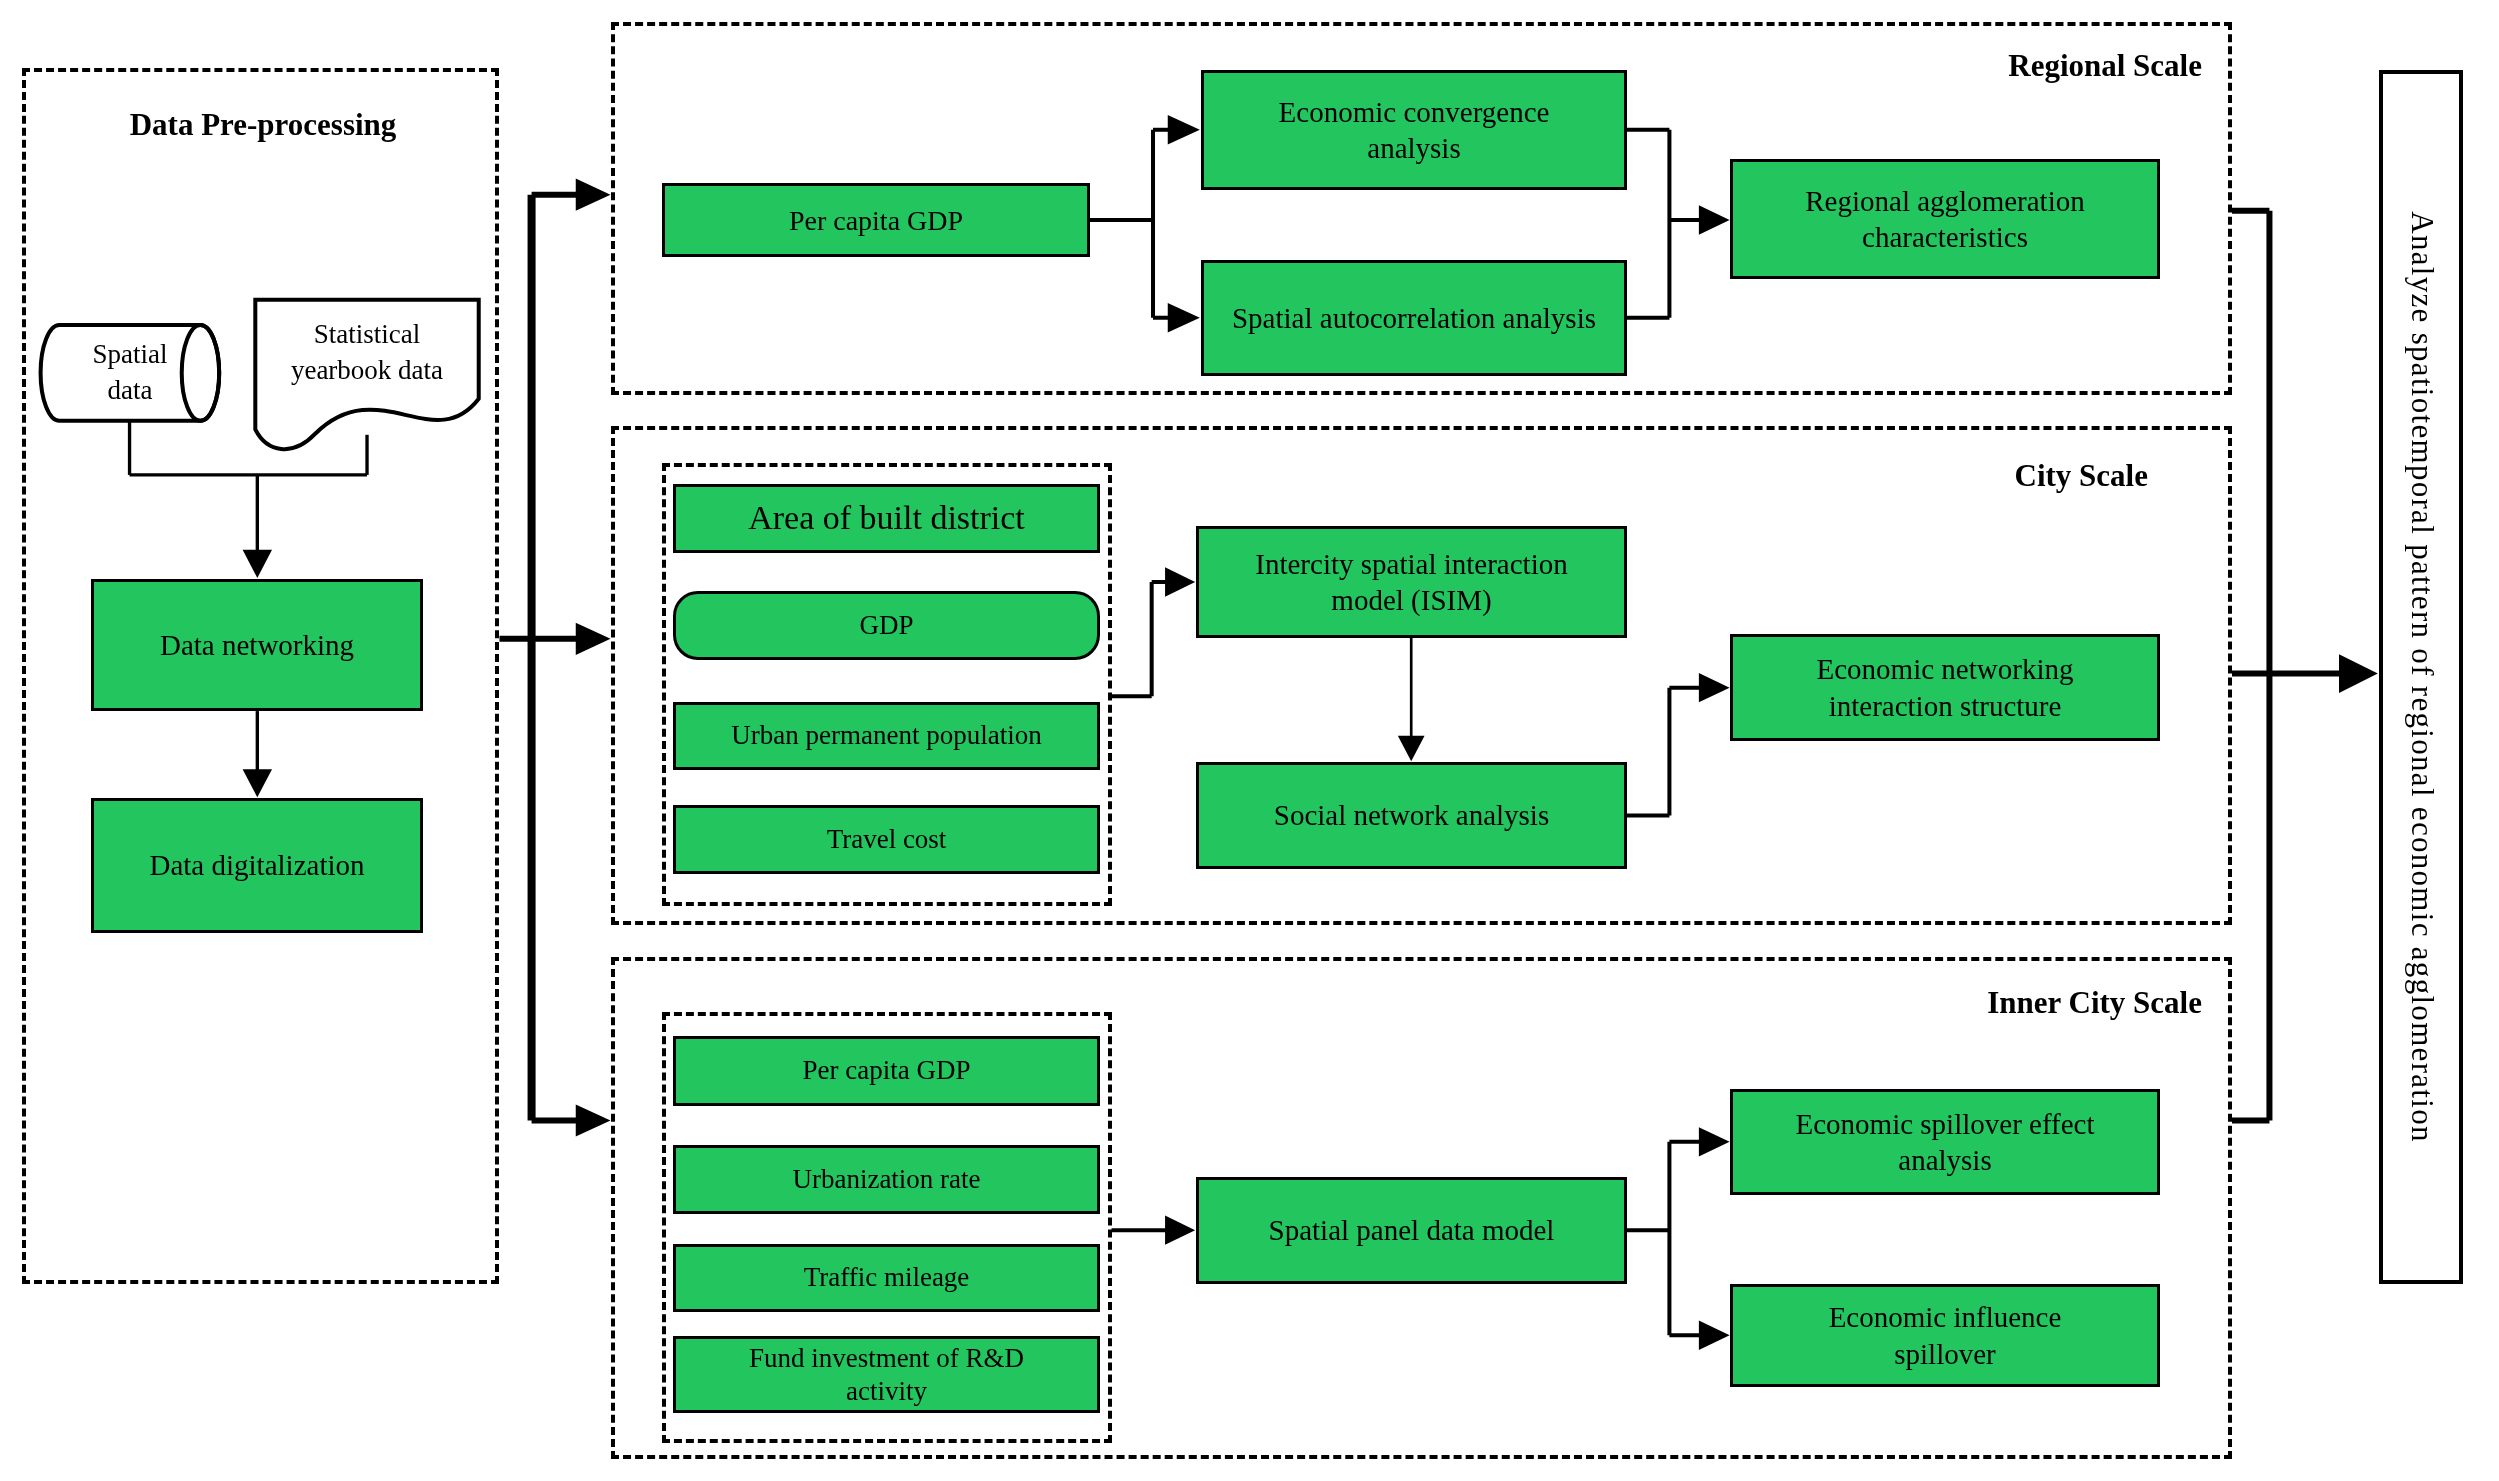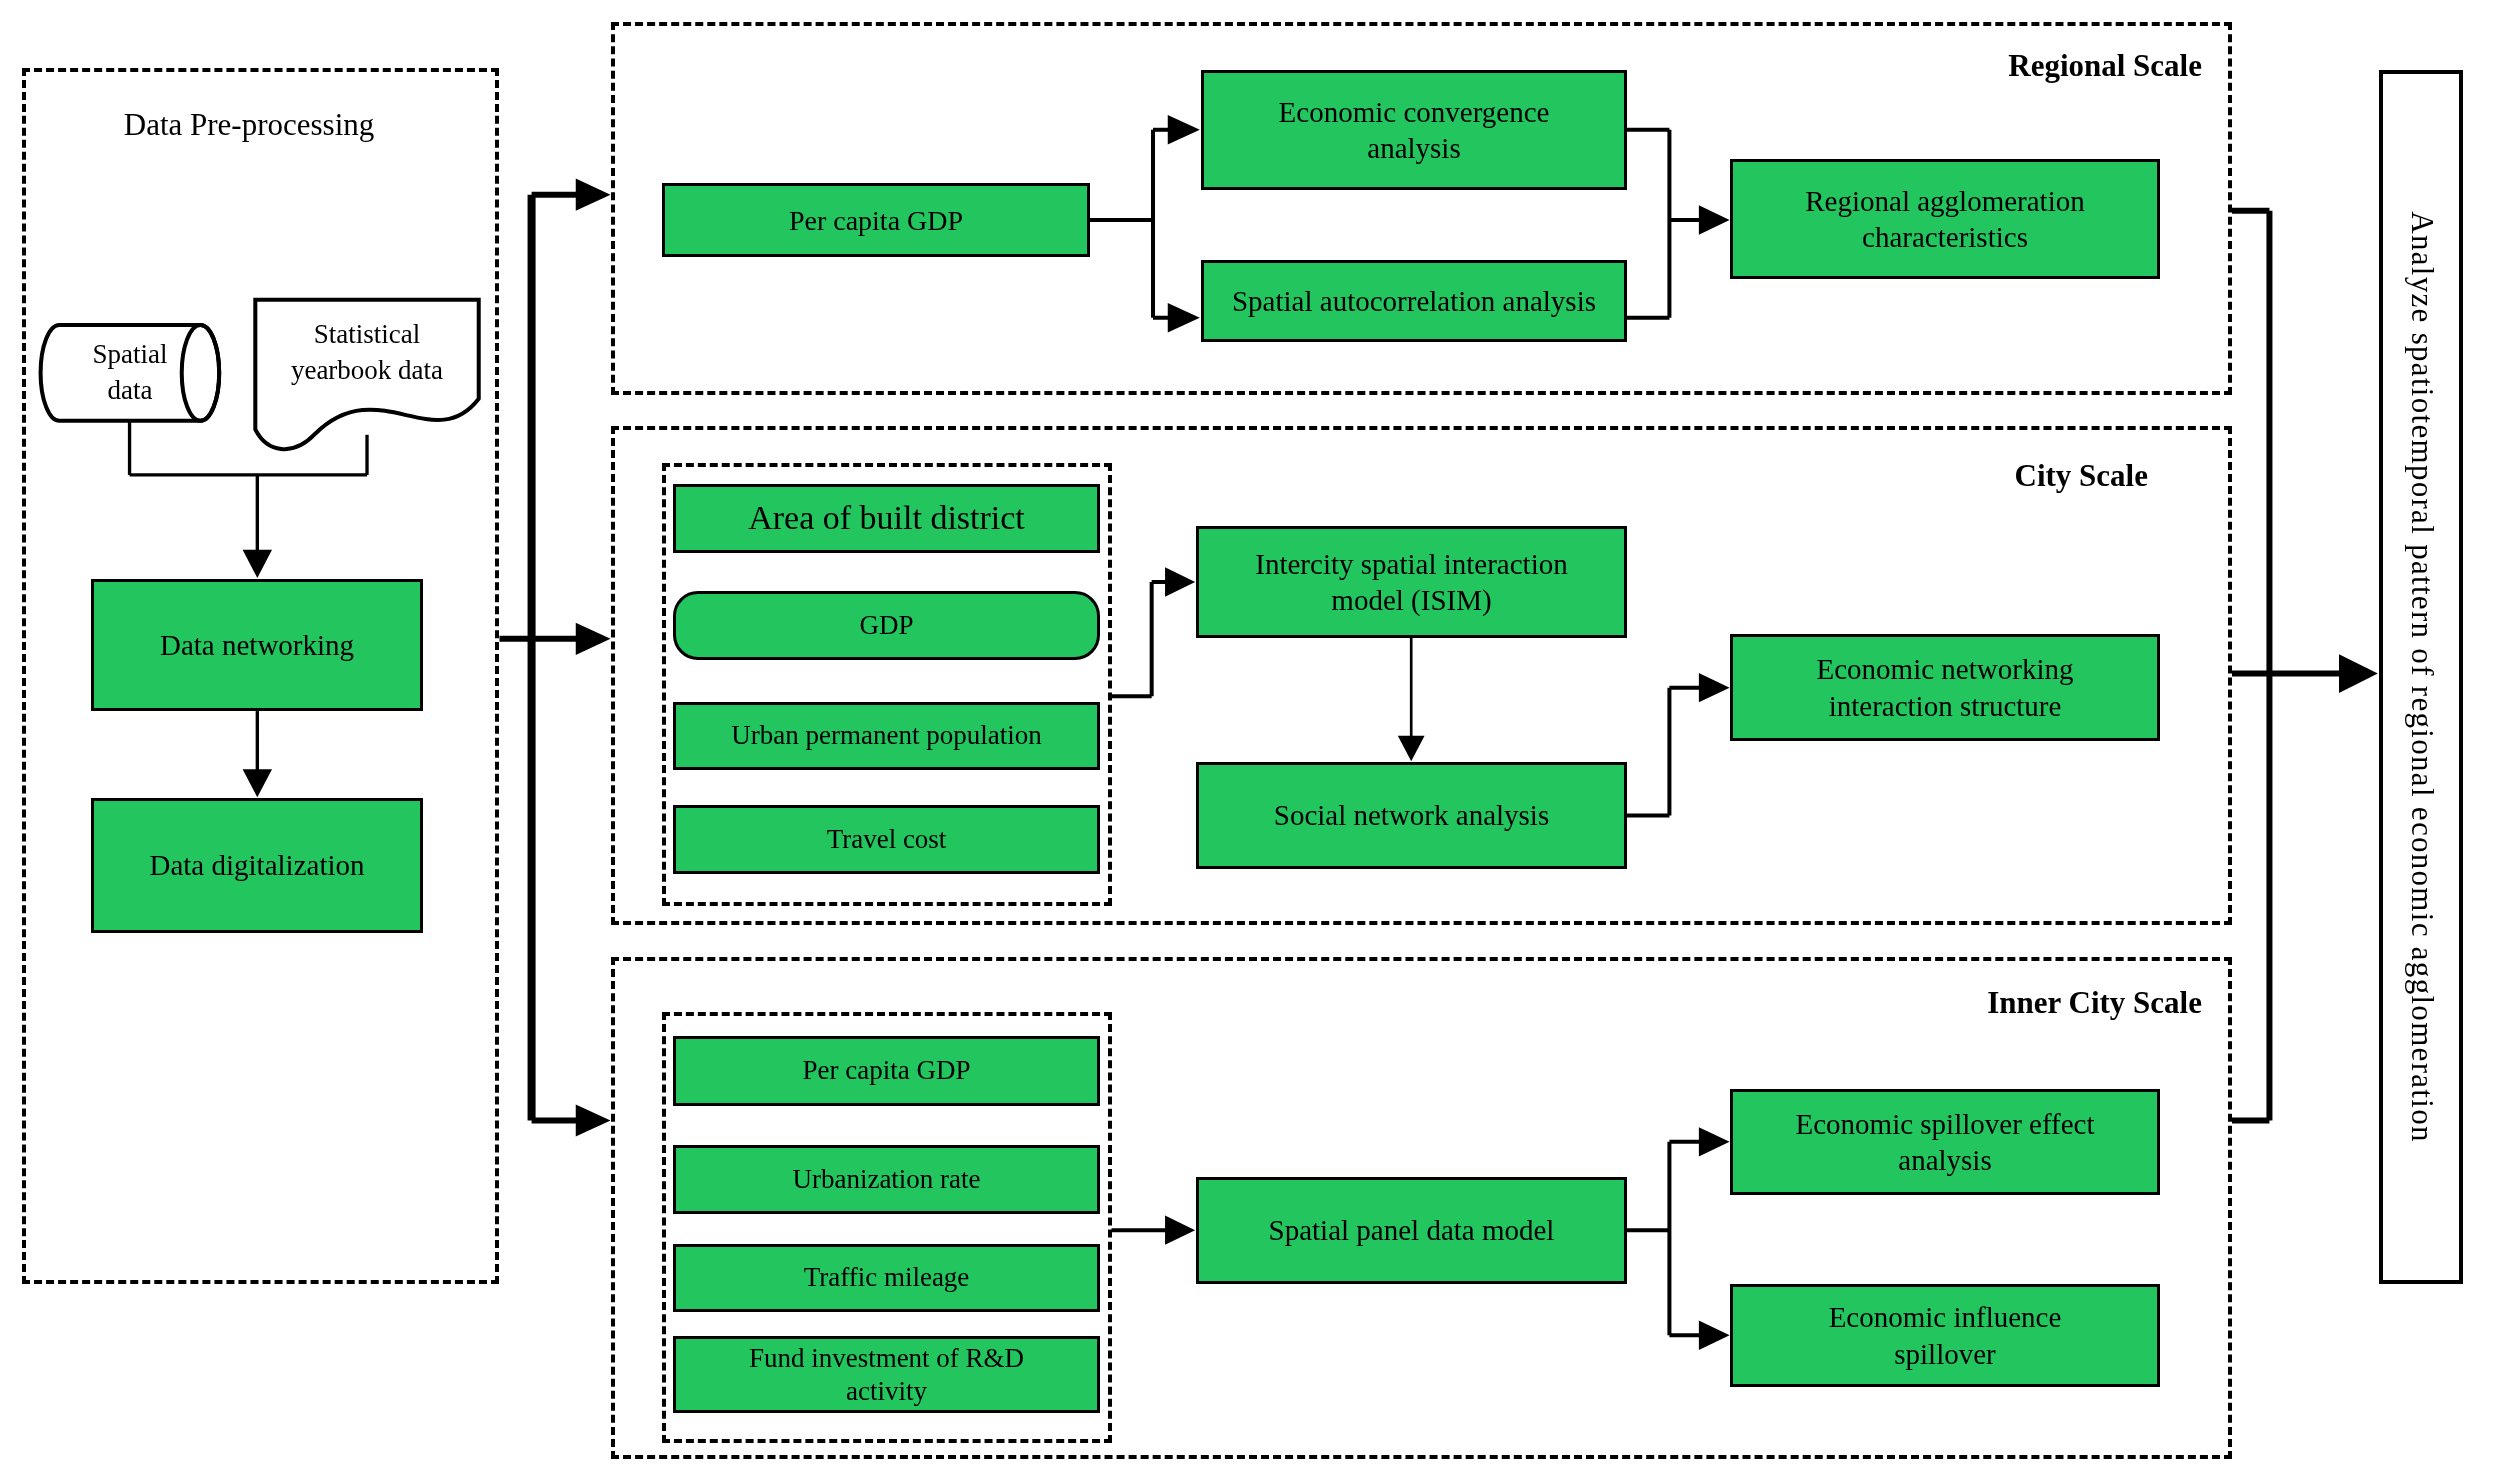--- a/index.html
+++ b/index.html
@@ -77,34 +77,34 @@
     <polygon points="2539,1685 2539,1729 2585,1707" fill="#000"></polygon>
     <polygon points="2539,1974 2539,2018 2585,1996" fill="#000"></polygon>
     <path d="M3336,1675 H3392" stroke="#000" stroke-width="9" fill="none"></path>
 
     <path d="M3392,315 V1675" stroke="#000" stroke-width="9" fill="none"></path>
     <path d="M3392,1007 H3500" stroke="#000" stroke-width="9" fill="none"></path>
     <polygon points="3496,978 3496,1036 3554,1007" fill="#000"></polygon>
   </svg>
 
   <div class="dashed" style="left:22px;top:68px;width:477px;height:1216px;"></div>
-  <div class="title-text" style="left:28px;top:107px;width:442px;">Data Pre-processing</div>
+  <div class="title-text" style="left:42px;top:107px;width:442px;font-weight:bold;">Data Pre-processing</div>
 
   <div class="floating-text" style="left:70px;top:329px;width:120px;height:87px;">Spatial data</div>
   <div class="floating-text" style="left:268px;top:309px;width:198px;height:87px;">Statistical yearbook data</div>
 
   <div class="box big" style="left:91px;top:579px;width:332px;height:132px;">Data networking</div>
   <div class="box big" style="left:91px;top:798px;width:332px;height:135px;">Data digitalization</div>
 
   <div class="dashed" style="left:611px;top:22px;width:1621px;height:373px;"></div>
   <div class="label" style="right:298px;top:48px;">Regional Scale</div>
 
   <div class="box" style="left:662px;top:183px;width:428px;height:74px;">Per capita GDP</div>
   <div class="box big" style="left:1201px;top:70px;width:426px;height:120px;padding:0 27px;">Economic convergence analysis</div>
-  <div class="box big" style="left:1201px;top:260px;width:426px;height:82px;padding:0 27px;">Spatial autocorrelation analysis</div>
+  <div class="box big" style="left:1201px;top:260px;width:426px;height:116px;padding:0 27px;">Spatial autocorrelation analysis</div>
   <div class="box big" style="left:1730px;top:159px;width:430px;height:120px;padding:0 27px;">Regional agglomeration characteristics</div>
 
   <div class="dashed" style="left:611px;top:426px;width:1621px;height:499px;"></div>
   <div class="label" style="right:352px;top:458px;">City Scale</div>
 
   <div class="inner-dashed" style="left:662px;top:463px;width:450px;height:443px;"></div>
   <div class="box" style="left:673px;top:484px;width:427px;height:69px;font-size:34px;">Area of built district</div>
   <div class="box" style="left:673px;top:591px;width:427px;height:69px;font-size:27px;border-radius:25px;">GDP</div>
   <div class="box" style="left:673px;top:702px;width:427px;height:68px;font-size:27px;">Urban permanent population</div>
   <div class="box big" style="left:1196px;top:526px;width:431px;height:112px;padding:0 30px;">Intercity spatial interaction model (ISIM)</div>

